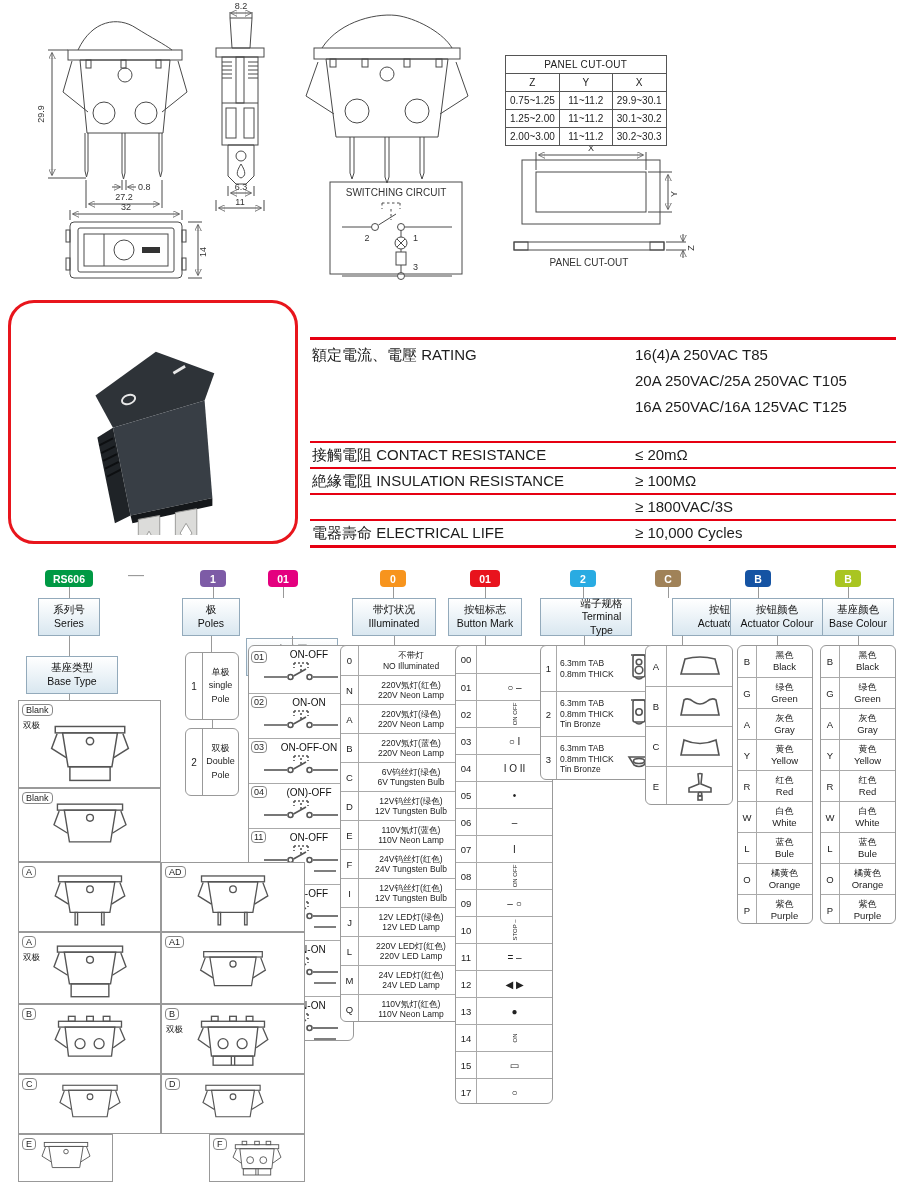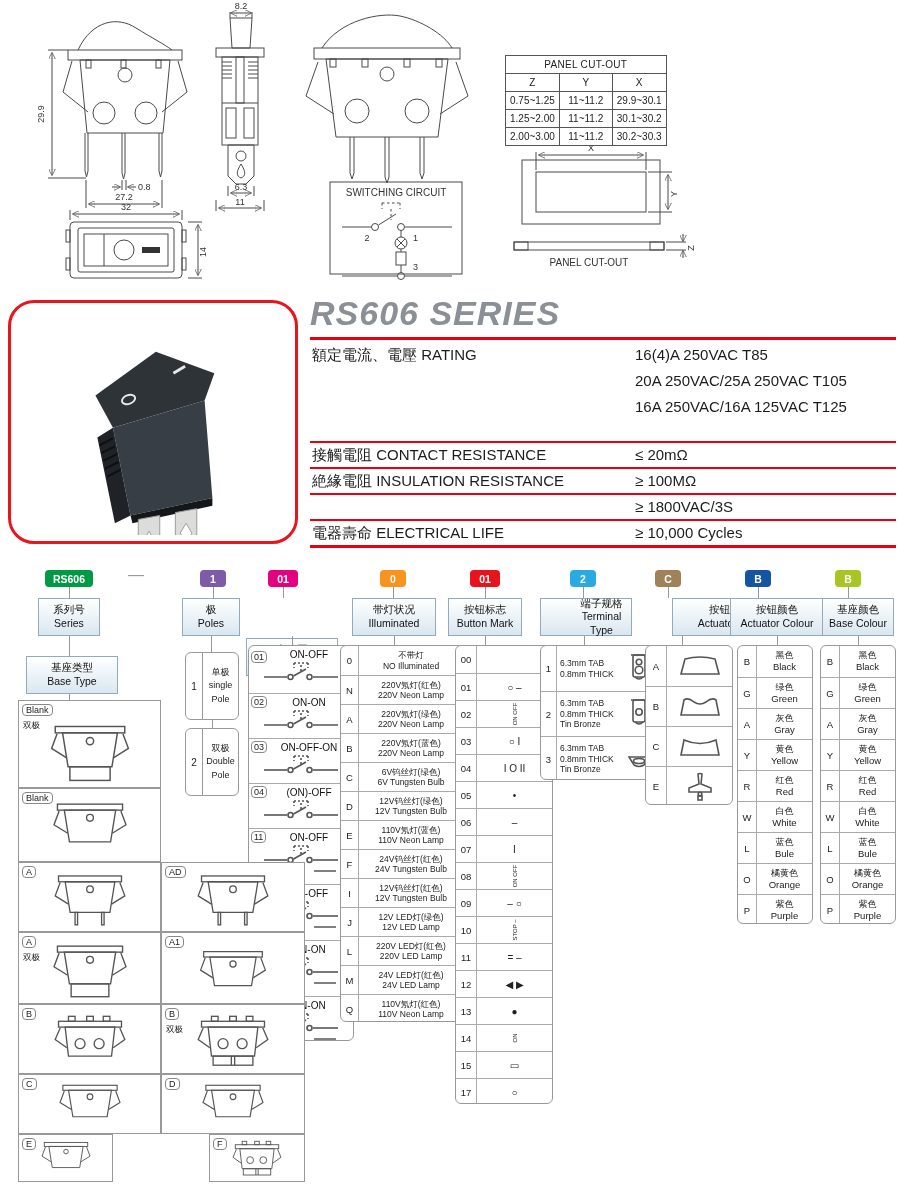--- a/index.html
+++ b/index.html
@@ -353,21 +353,20 @@
       <path d="M122,218 L206,200 L206,208 L124,226 Z" fill="#14171a"></path>
       <path d="M166,72 L178,65" stroke="#e8e8e8" stroke-width="3" fill="none"></path>
       <ellipse cx="120" cy="99" rx="7" ry="4.5" transform="rotate(-20 120 99)" fill="none" stroke="#e8e8e8" stroke-width="2"></ellipse>
       <path d="M130,222 L152,218 L152,264 L141,271 L130,264 Z" fill="#dcdcda" stroke="#9a9a98" stroke-width="1"></path>
       <path d="M141,234 L147,245 L141,256 L135,245 Z" fill="#ffffff" stroke="#9a9a98" stroke-width="1"></path>
       <path d="M168,215 L190,211 L190,254 L179,261 L168,254 Z" fill="#dcdcda" stroke="#9a9a98" stroke-width="1"></path>
       <path d="M179,226 L185,236 L179,246 L173,236 Z" fill="#ffffff" stroke="#9a9a98" stroke-width="1"></path>
     </svg>
   </div>
 
-  <div class="series-title">RS606 SERIES</div>
   <div class="red" style="left:310px;top:337px;width:586px;height:3px;"></div>
 
   <div class="spec-label" style="top:346px;">額定電流、電壓 RATING</div>
   <div class="spec-value" style="top:346px;">16(4)A 250VAC T85</div>
   <div class="spec-value" style="top:372px;">20A 250VAC/25A 250VAC T105</div>
   <div class="spec-value" style="top:398px;">16A 250VAC/16A 125VAC T125</div>
 
   <div class="red" style="left:310px;top:441px;width:586px;height:2px;"></div>
   <div class="spec-label" style="top:446px;">接觸電阻 CONTACT RESISTANCE</div>
   <div class="spec-value" style="top:446px;">≤ 20mΩ</div>

